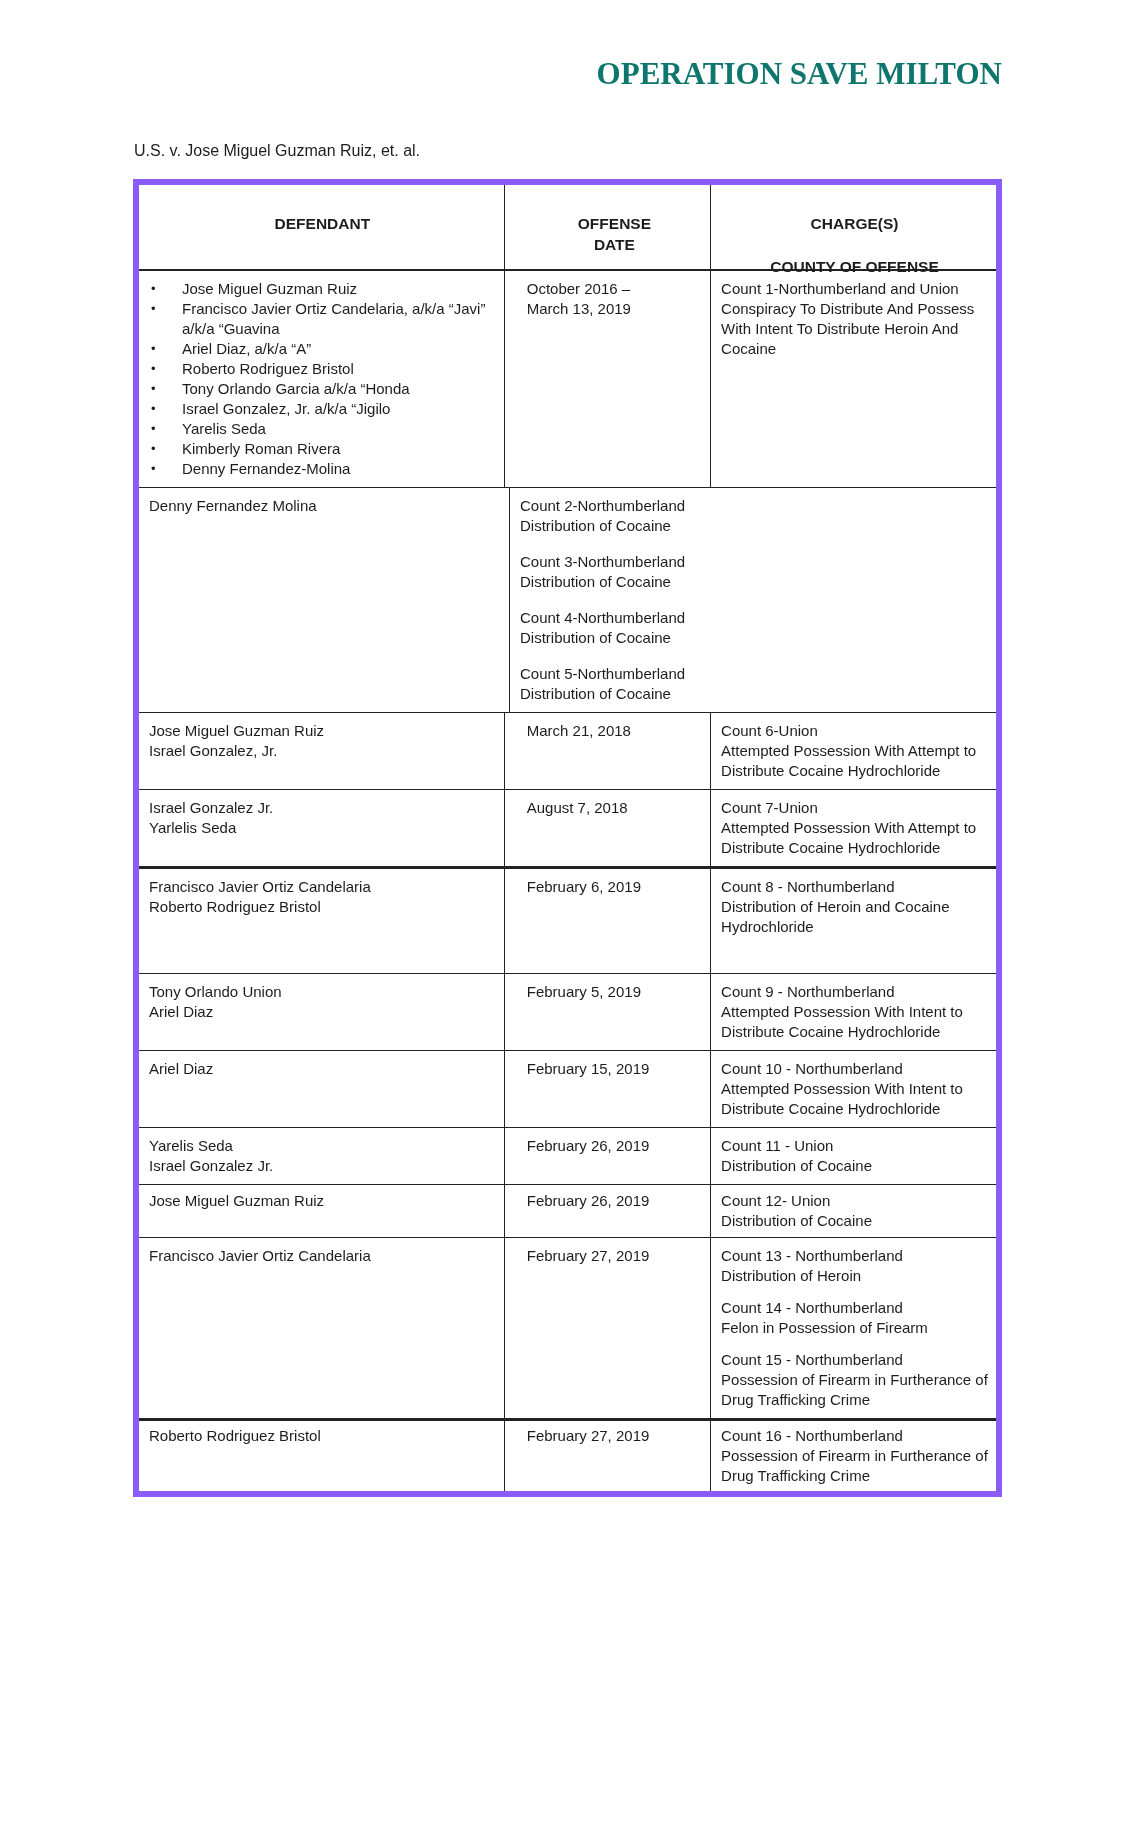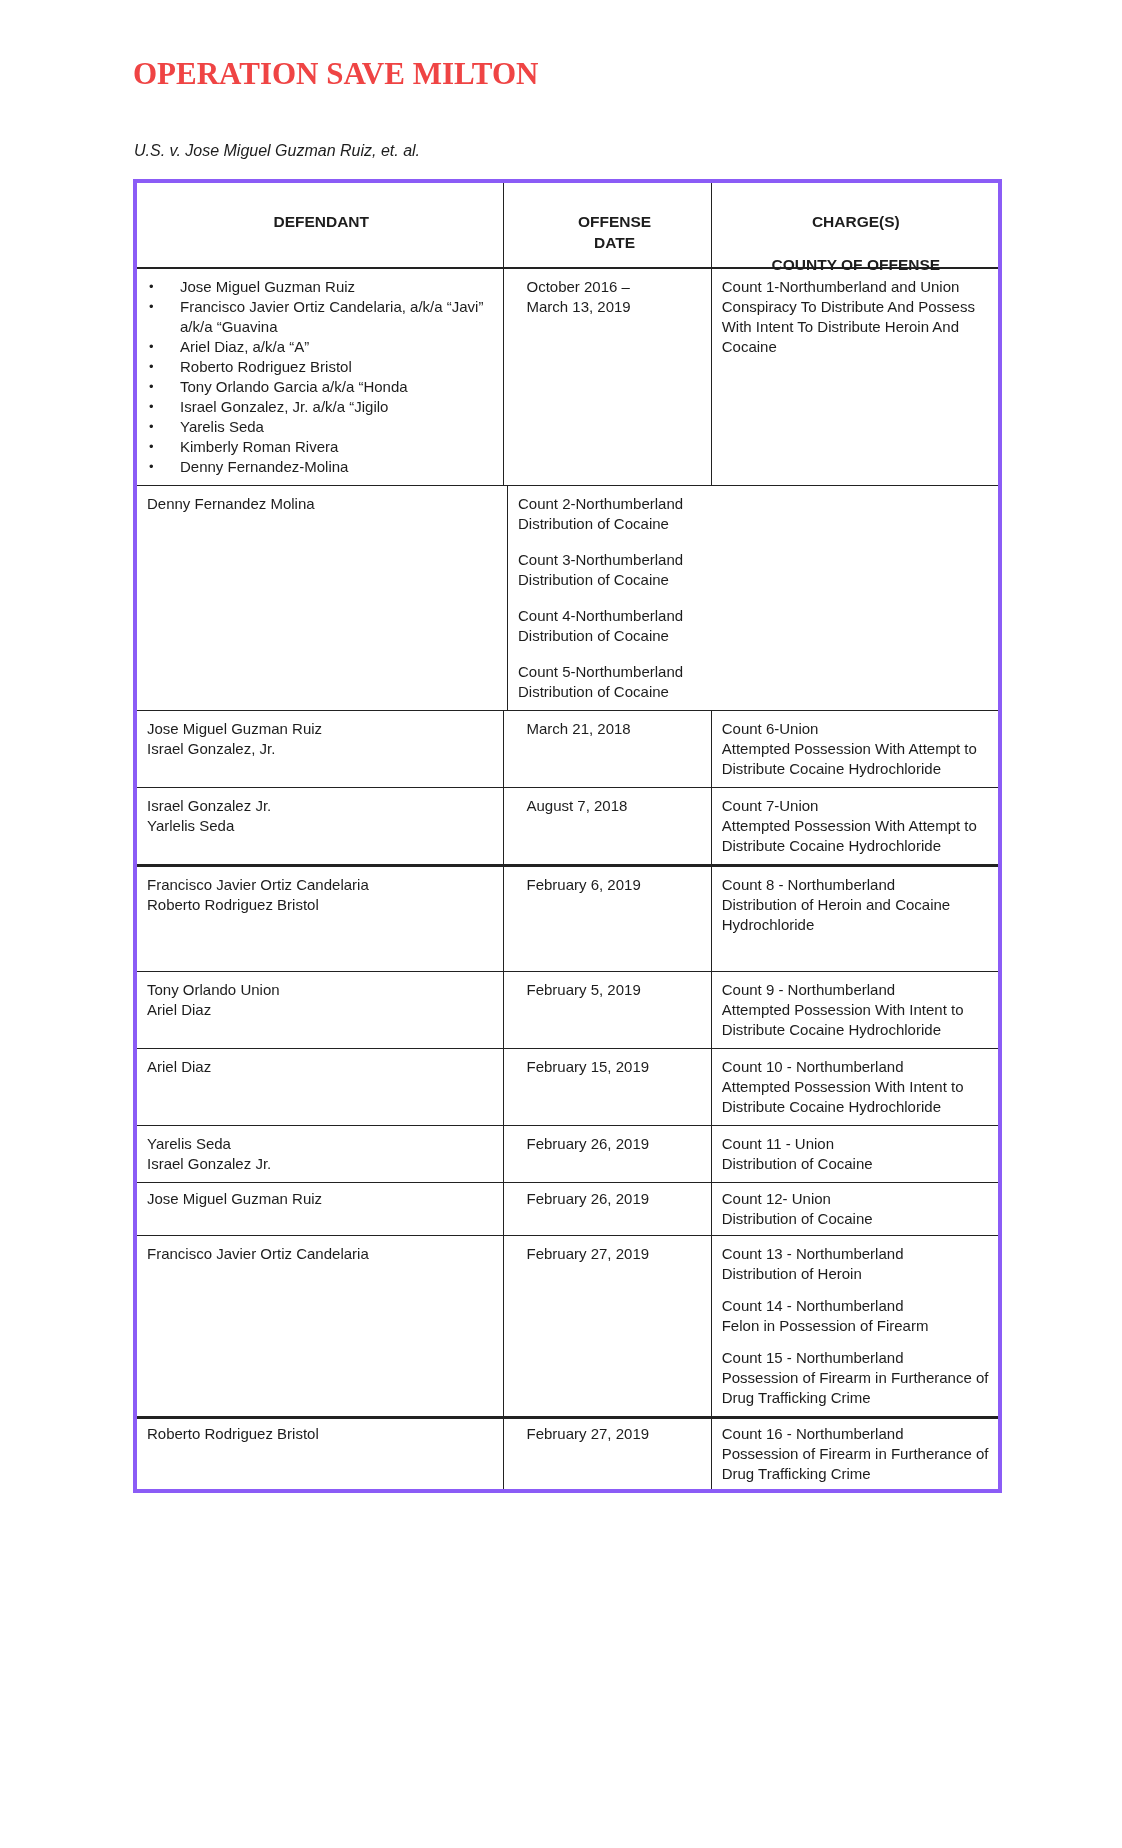--- a/index.html
+++ b/index.html
@@ -13,39 +13,38 @@
     font-family: "Liberation Sans", "DejaVu Sans", sans-serif;
     color: #1d1d1d;
   }
 
   .content { margin-left: 133px; width: 869px; }
 
   .doc-title {
     font-family: "Liberation Serif", "DejaVu Serif", serif;
     font-size: 31px;
     font-weight: bold;
-    color: #ef4444;
-    text-align: left;
+    color: #0f766e;
+    text-align: right;
     margin: 0;
     padding-top: 56px;
     line-height: 36px;
   }
 
   .case-caption {
     font-size: 16px;
-    font-style: italic;
     line-height: 20px;
     margin: 49px 0 0 1px;
   }
 
   .dtable {
     margin-top: 18px;
     width: 869px;
     box-sizing: border-box;
-    border: 4px solid #8b5cf6;
+    border: 6px solid #8b5cf6;
     font-size: 15px;
     line-height: 20px;
   }
 
   .thead {
     display: flex;
     height: 86px;
     box-sizing: border-box;
     border-bottom: 2px solid #222222;
   }

